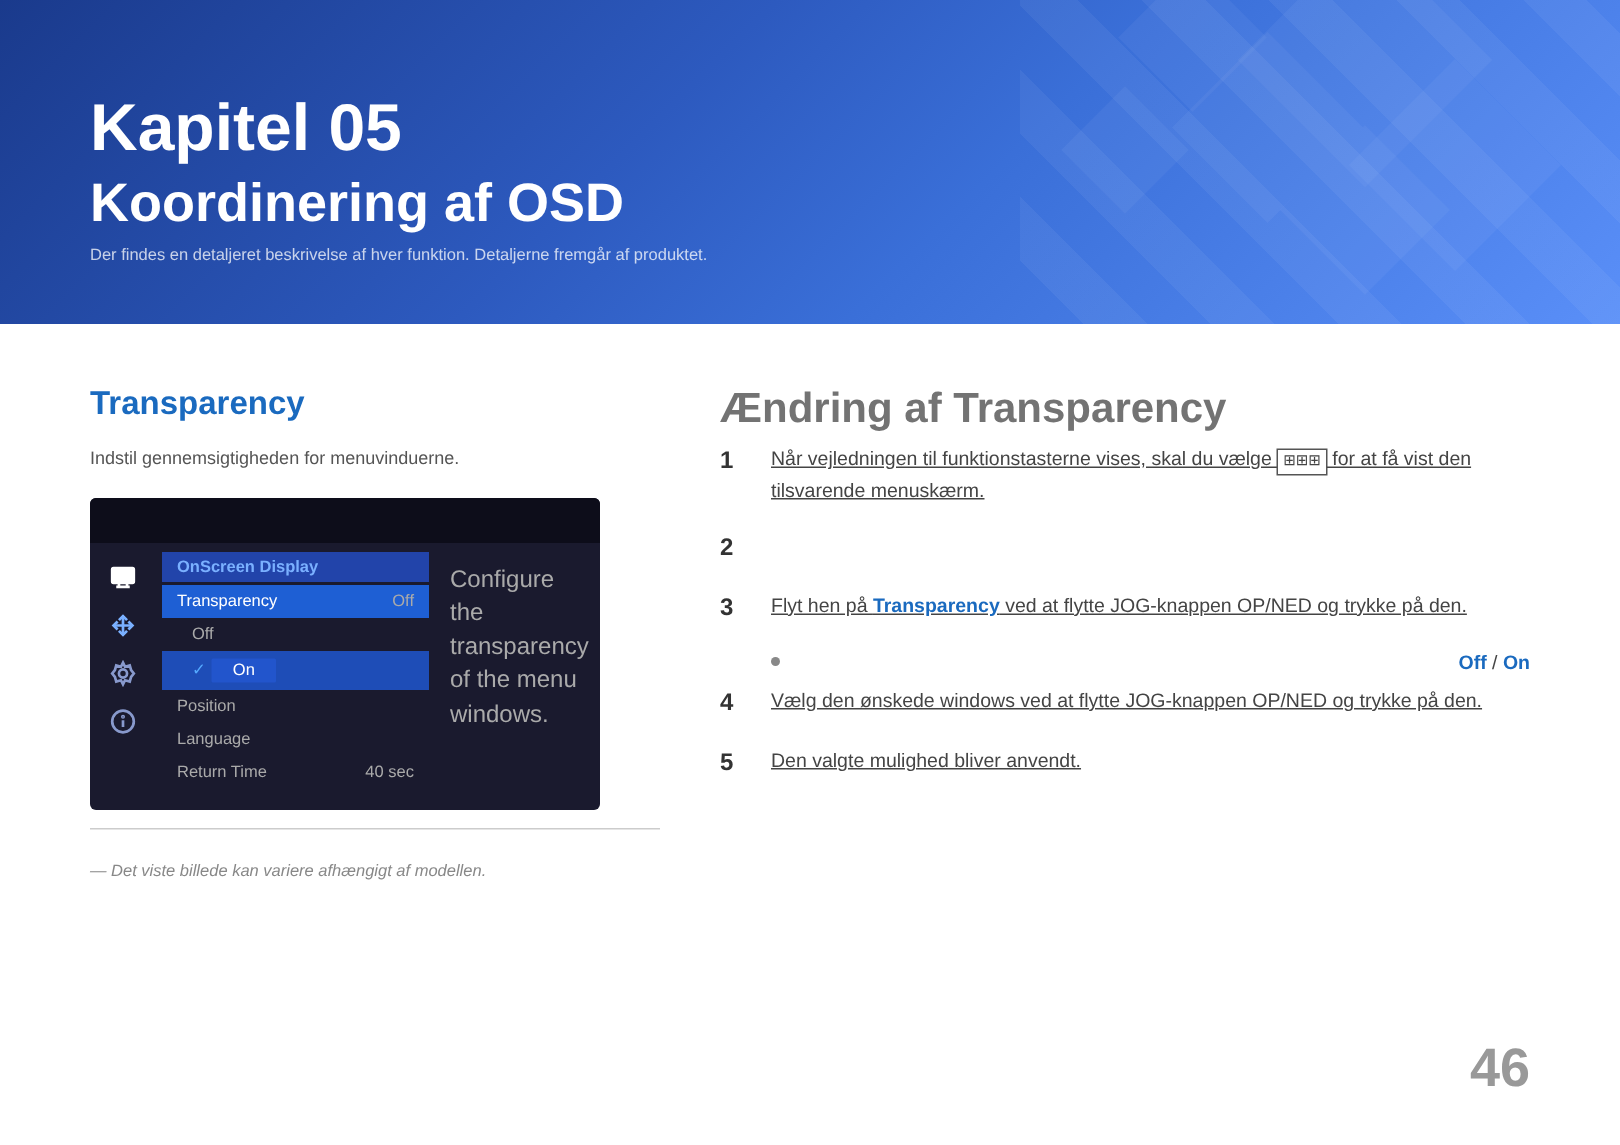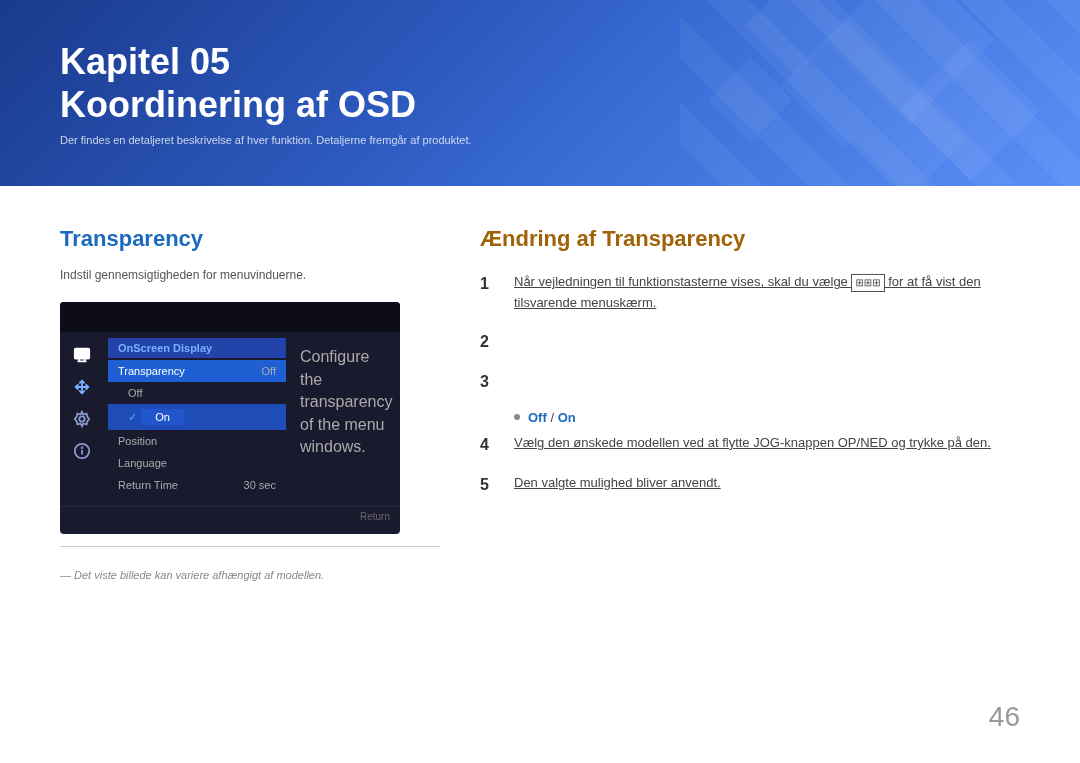--- a/index.html
+++ b/index.html
@@ -47,26 +47,27 @@
     }
     .diamond {
       position: absolute;
       width: 80px;
       height: 80px;
       background: rgba(255,255,255,0.15);
       transform: rotate(45deg);
     }
 
     .chapter-label {
-      font-size: 36px;
+      font-size: 44px;
       font-weight: 700;
       color: #fff;
       line-height: 1.2;
       position: relative;
       z-index: 1;
+      margin-top: 20px;
     }
     .chapter-subtitle {
       font-size: 36px;
       font-weight: 700;
       color: #fff;
       line-height: 1.2;
       position: relative;
       z-index: 1;
     }
     .header-description {
@@ -228,24 +229,24 @@
     .image-note::before {
       content: '— ';
     }
 
     
     .right-column {
       flex: 1;
     }
 
     .right-title {
-      font-size: 22px;
-      font-weight: 700;
-      color: #a16207;
-      margin-bottom: 20px;
+      font-size: 28px;
+      font-weight: 700;
+      color: #737373;
+      margin-bottom: 8px;
     }
 
     .steps-list {
       list-style: none;
       counter-reset: step-counter;
     }
 
     .step-item {
       display: flex;
       gap: 14px;
@@ -270,22 +271,23 @@
     }
 
     .step-text .highlight-blue {
       color: #1a6abf;
       font-weight: 700;
     }
 
     .bullet-item {
       display: flex;
       align-items: center;
-      gap: 8px;
+      gap: 20px;
       margin: 8px 0 8px 34px;
+      justify-content: space-between;
     }
 
     .bullet-dot {
       width: 6px;
       height: 6px;
       background: #888;
       border-radius: 50%;
       flex-shrink: 0;
     }
 
@@ -297,23 +299,23 @@
     .bullet-text .highlight-blue {
       color: #1a6abf;
       font-weight: 700;
     }
 
     
     .page-number {
       position: fixed;
       bottom: 30px;
       right: 60px;
-      font-size: 28px;
+      font-size: 36px;
       color: #999;
-      font-weight: 400;
+      font-weight: 700;
     }
 
     
     .divider {
       border: none;
       border-top: 1px solid #ddd;
       margin: 0 60px 10px 60px;
     }
 
     .monitor-icon-svg {
@@ -411,30 +413,27 @@
           <div class="osd-menu-item">
             <span>Position</span>
           </div>
 
           <div class="osd-menu-item">
             <span>Language</span>
           </div>
 
           <div class="osd-menu-item">
             <span>Return Time</span>
-            <span class="item-value">30 sec</span>
+            <span class="item-value">40 sec</span>
           </div>
         </div>
 
         <div class="osd-side-note">Configure the transparency of the menu windows.</div>
       </div>
 
-      <div class="osd-bottom-bar">
-        <span>Return</span>
-      </div>
     </div>
 
     <hr class="divider" style="margin: 12px 0 6px 0; border-color: #ccc;">
     <div class="image-note">Det viste billede kan variere afhængigt af modellen.</div>
   </div>
 
   <div class="right-column">
     <div class="right-title">Ændring af Transparency</div>
 
     <ol class="steps-list">
@@ -445,33 +444,36 @@
           Når vejledningen til funktionstasterne vises, skal du vælge <span style="display:inline-block;border:1px solid #555;padding:0 3px;font-size:10px;">⊞⊞⊞</span> for at få vist den tilsvarende menuskærm.
         </span>
       </li>
 
       <li class="step-item">
         <span class="step-number">2</span>
       </li>
 
       <li class="step-item">
         <span class="step-number">3</span>
+        <span class="step-text">
+          Flyt hen på <span class="highlight-blue">Transparency</span> ved at flytte JOG-knappen OP/NED og trykke på den.
+        </span>
       </li>
 
       <div class="bullet-item">
         <div class="bullet-dot"></div>
         <span class="bullet-text">
           <span class="highlight-blue">Off</span> / <span class="highlight-blue">On</span>
         </span>
       </div>
 
       <li class="step-item">
         <span class="step-number">4</span>
         <span class="step-text">
-          Vælg den ønskede modellen ved at flytte JOG-knappen OP/NED og trykke på den.
+          Vælg den ønskede windows ved at flytte JOG-knappen OP/NED og trykke på den.
         </span>
       </li>
 
       <li class="step-item">
         <span class="step-number">5</span>
         <span class="step-text">
           Den valgte mulighed bliver anvendt.
         </span>
       </li>
 

